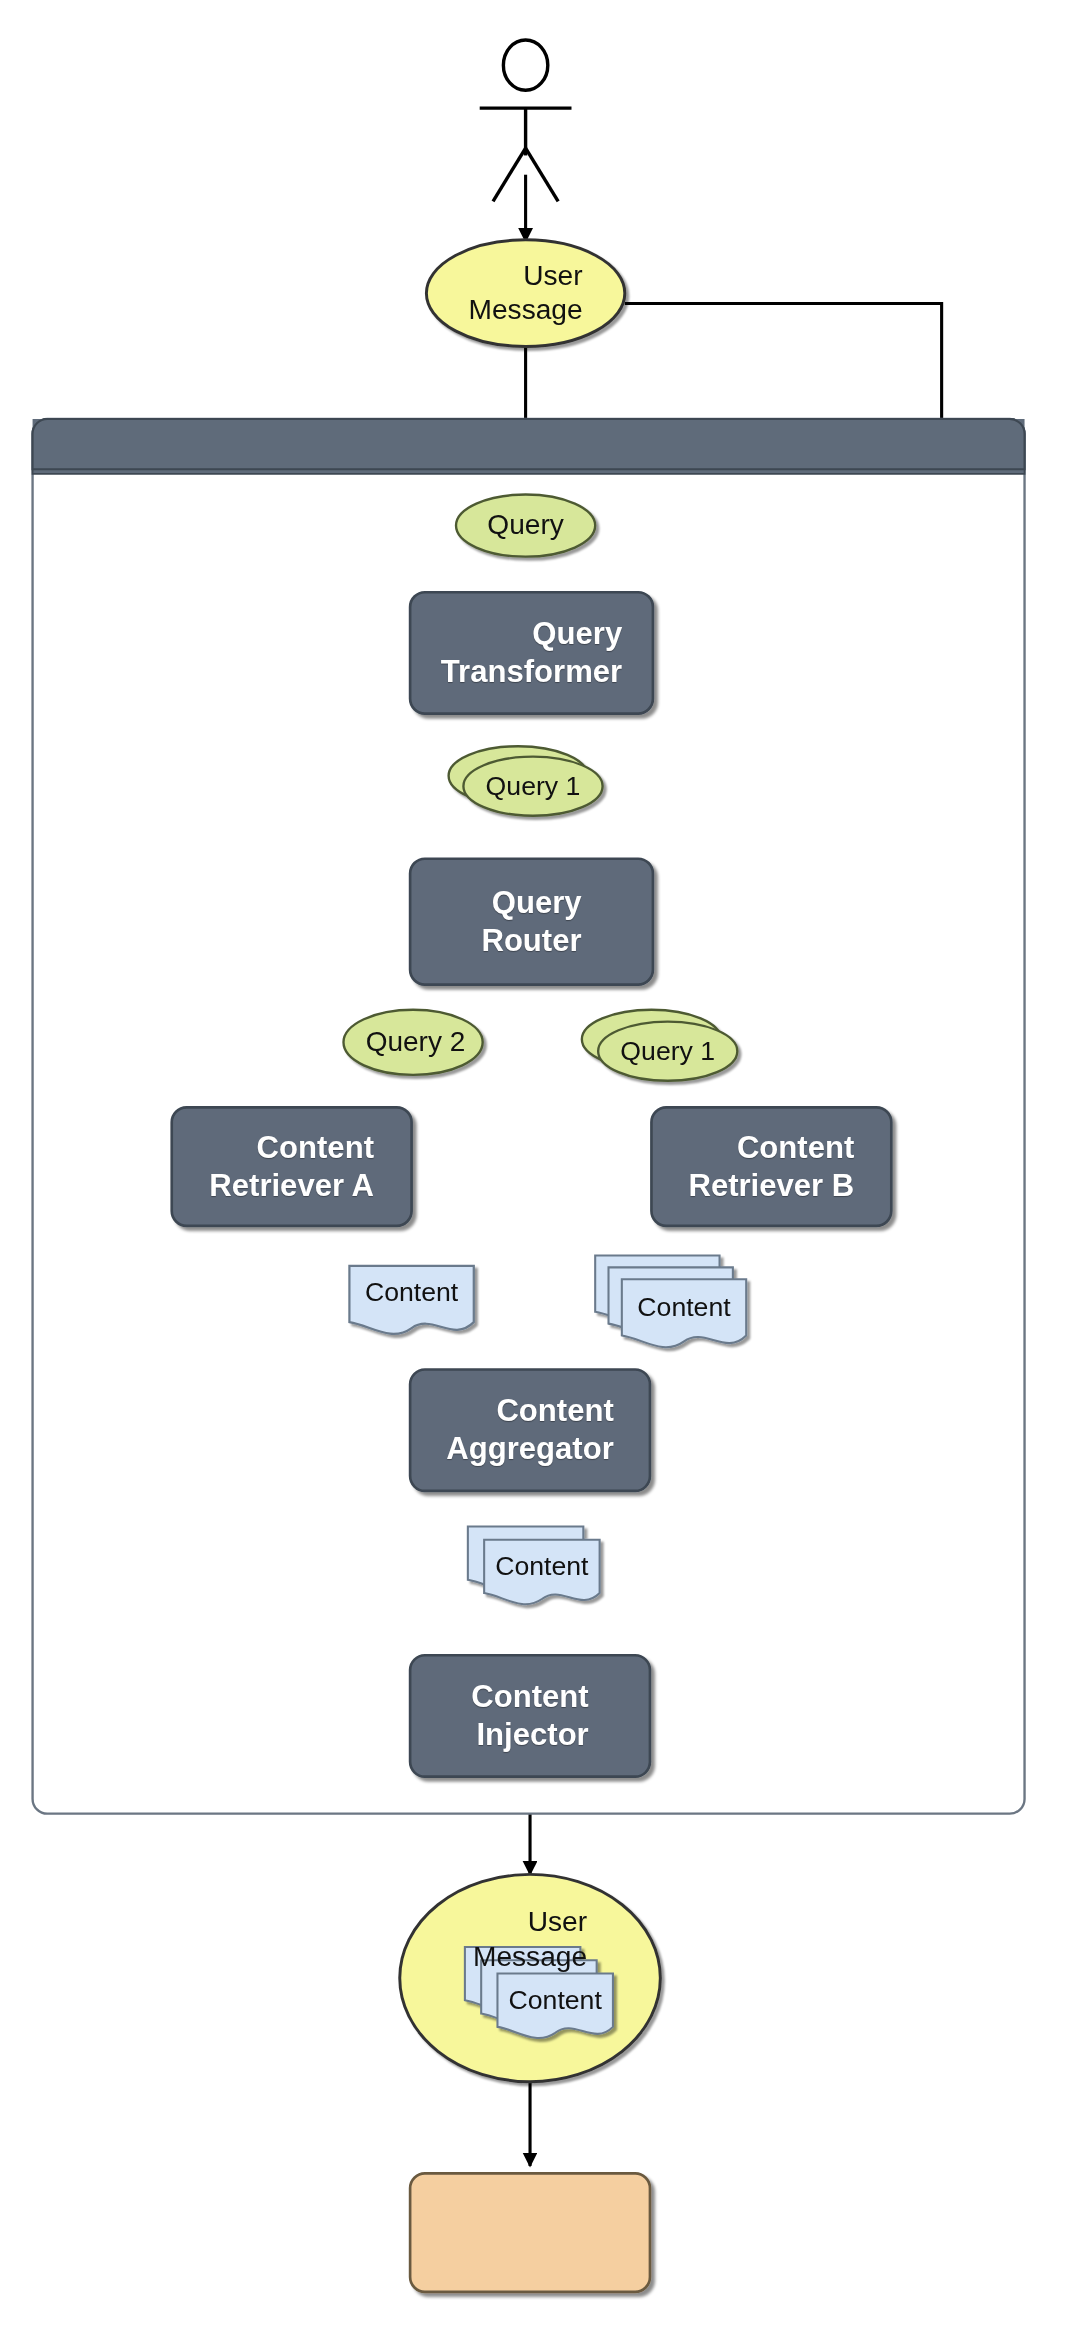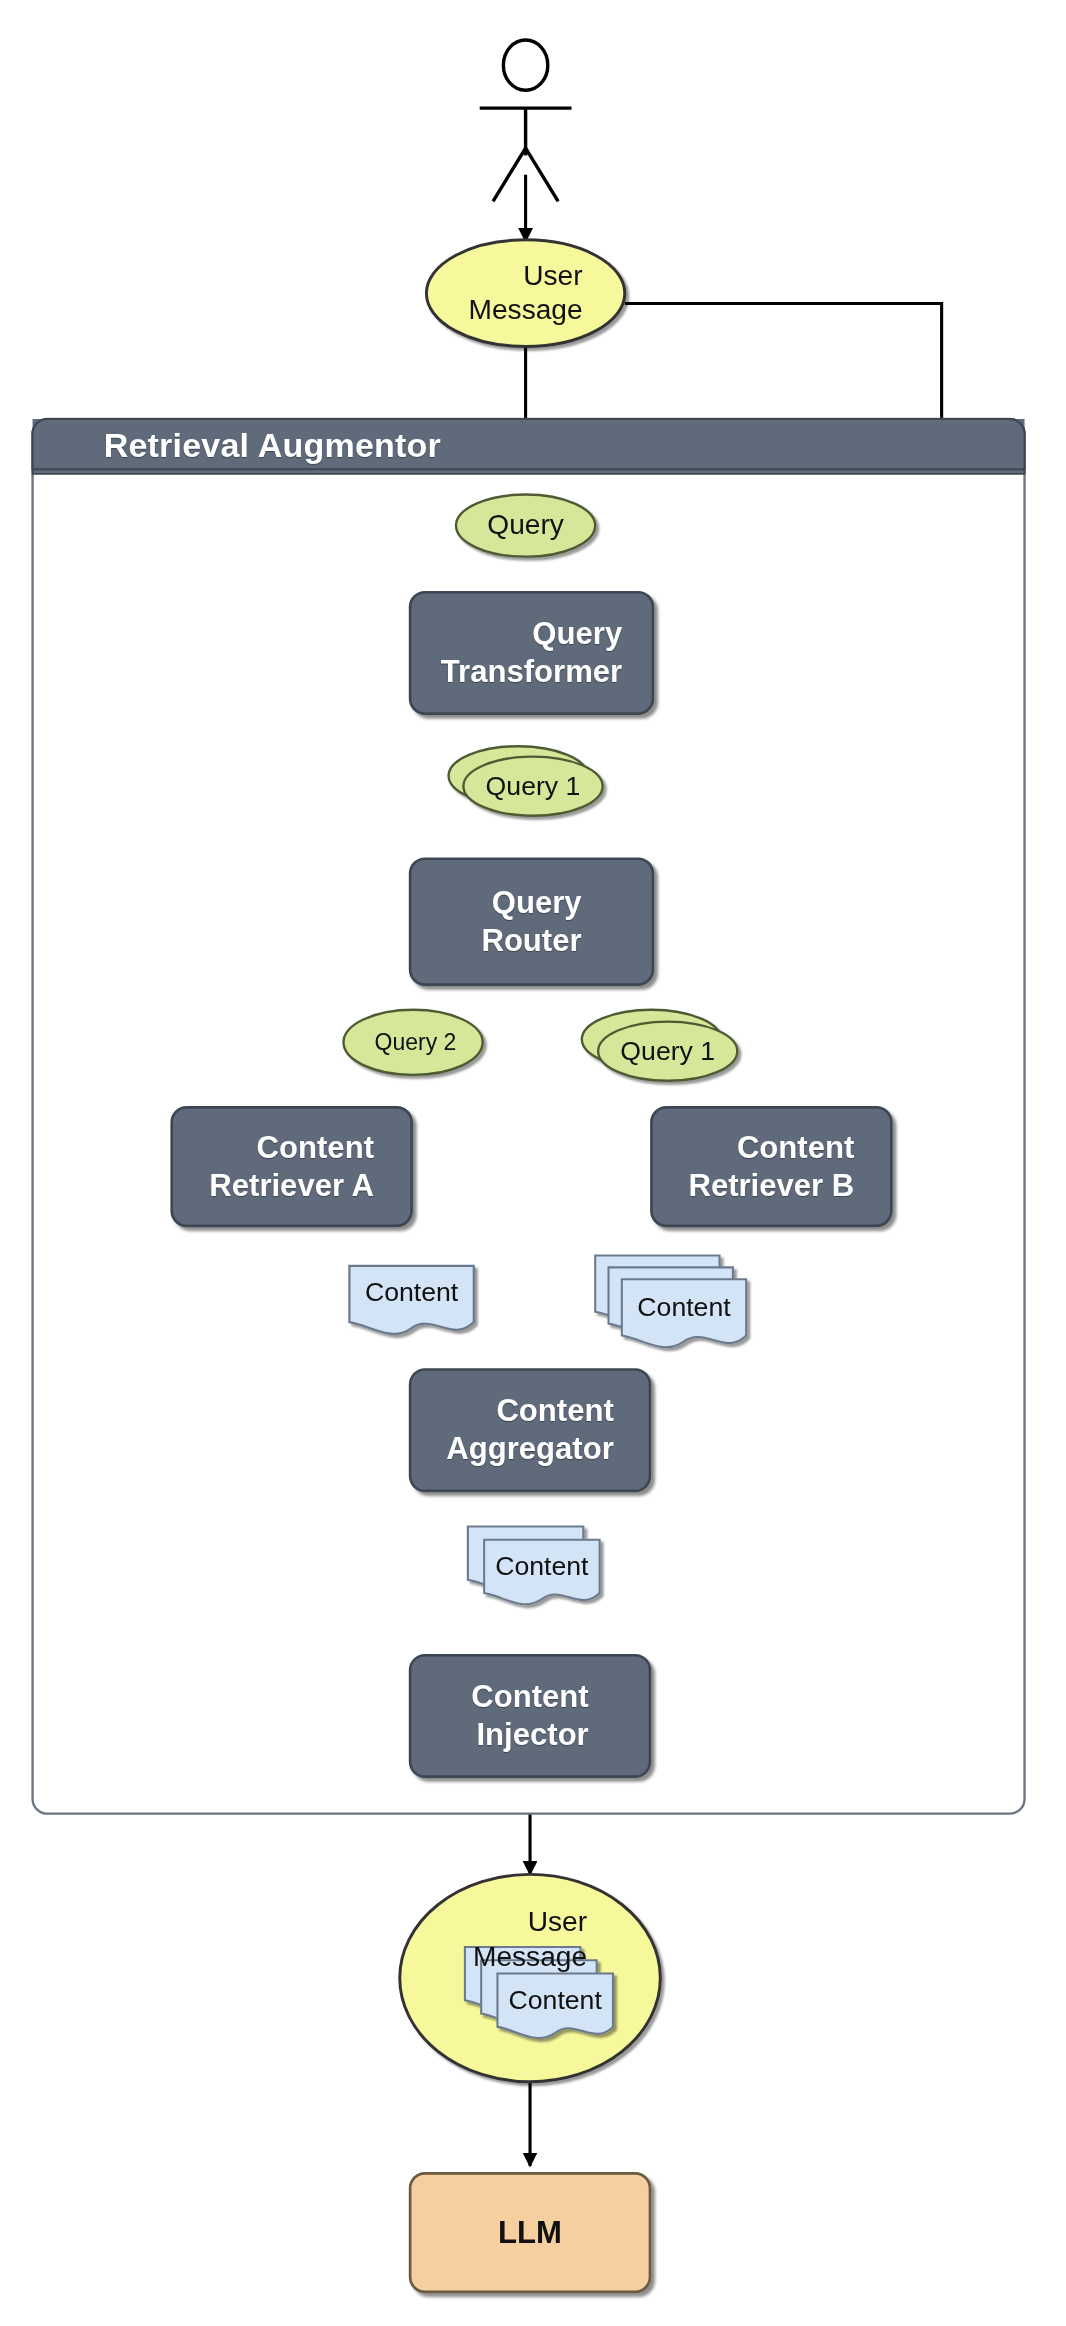--- a/index.html
+++ b/index.html
@@ -136,36 +136,35 @@
 
     <g filter="url(#lightShadow)">
       <path d="M314,1315 h78 v36 c-13,13 -26,-6 -39,4 c-13,9 -26,-2 -39,-4 z" fill="#d4e4f7" stroke="#6a7a8c" stroke-width="1.4"></path>
       <path d="M325,1324 h78 v36 c-13,13 -26,-6 -39,4 c-13,9 -26,-2 -39,-4 z" fill="#d4e4f7" stroke="#6a7a8c" stroke-width="1.4"></path>
       <path d="M336,1333 h78 v36 c-13,13 -26,-6 -39,4 c-13,9 -26,-2 -39,-4 z" fill="#d4e4f7" stroke="#6a7a8c" stroke-width="1.4"></path>
     </g>
 
     <rect x="277" y="1468" width="162" height="80" rx="10" ry="10" fill="#f5cfa0" stroke="#6b5a40" stroke-width="1.8" filter="url(#softShadow)"></rect>
   </svg>
 
-  <div class="node-label group-title" style="left: 103.639px; top: 424.919px; width: 533px; height: 41.4556px; justify-content: flex-start; font-size: 34.0528px;">Retrieval Augmentor</div>
 
   <div class="node-label ellipse-label" style="left: 426.4px; top: 248.733px; width: 198.394px; height: 88.8333px; font-size: 28.1306px;">User
 Message</div>
 
   <div class="node-label ellipse-label" style="left: 456.011px; top: 503.389px; width: 139.172px; height: 44.4167px; font-size: 28.1306px;">Query</div>
 
   <div class="node-label proc-label" style="left: 410.114px; top: 592.222px; width: 242.811px; height: 121.406px; font-size: 31.0917px;">Query
 Transformer</div>
 
   <div class="node-label ellipse-label small" style="left: 463.414px; top: 763.967px; width: 139.172px; height: 44.4167px; font-size: 26.65px;">Query 1</div>
 
   <div class="node-label proc-label" style="left: 410.114px; top: 858.722px; width: 242.811px; height: 125.847px; font-size: 31.0917px;">Query
 Router</div>
 
-  <div class="node-label ellipse-label small" style="left: 343.489px; top: 1021.58px; width: 144px; height: 41.4556px; font-size: 23px;">Query 2</div>
+  <div class="node-label ellipse-label small" style="left: 343.489px; top: 1021.58px; width: 144px; height: 41.4556px; font-size: 28px;">Query 2</div>
 
   <div class="node-label ellipse-label small" style="left: 598.144px; top: 1030.47px; width: 139.172px; height: 41.4556px; font-size: 26.65px;">Query 1</div>
 
   <div class="node-label proc-label" style="left: 171.744px; top: 1107.46px; width: 239.85px; height: 118.444px; font-size: 31.0917px;">Content
 Retriever A</div>
 
   <div class="node-label proc-label" style="left: 651.444px; top: 1107.46px; width: 239.85px; height: 118.444px; font-size: 31.0917px;">Content
 Retriever B</div>
 
   <div class="node-label doc-label" style="left: 349.411px; top: 1270.32px; width: 124.367px; height: 44.4167px; font-size: 26.65px;">Content</div>
@@ -178,15 +177,14 @@
   <div class="node-label doc-label" style="left: 484.142px; top: 1544.22px; width: 115.483px; height: 44.4167px; font-size: 26.65px;">Content</div>
 
   <div class="node-label proc-label" style="left: 410.114px; top: 1655.26px; width: 239.85px; height: 121.406px; font-size: 31.0917px;">Content
 Injector</div>
 
   <div class="node-label ellipse-label" style="left: 430.842px; top: 1898.07px; width: 198.394px; height: 82.9111px; font-size: 28.1306px;">User
 Message</div>
 
   <div class="node-label doc-label" style="left: 497.467px; top: 1978.02px; width: 115.483px; height: 44.4167px; font-size: 26.65px;">Content</div>
 
-  <div class="node-label llm-label" style="left: 410.114px; top: 2173.46px; width: 239.85px; height: 118.444px; font-size: 31.0917px;">LLM</div>
 
 </div>
 
 </body></html>

